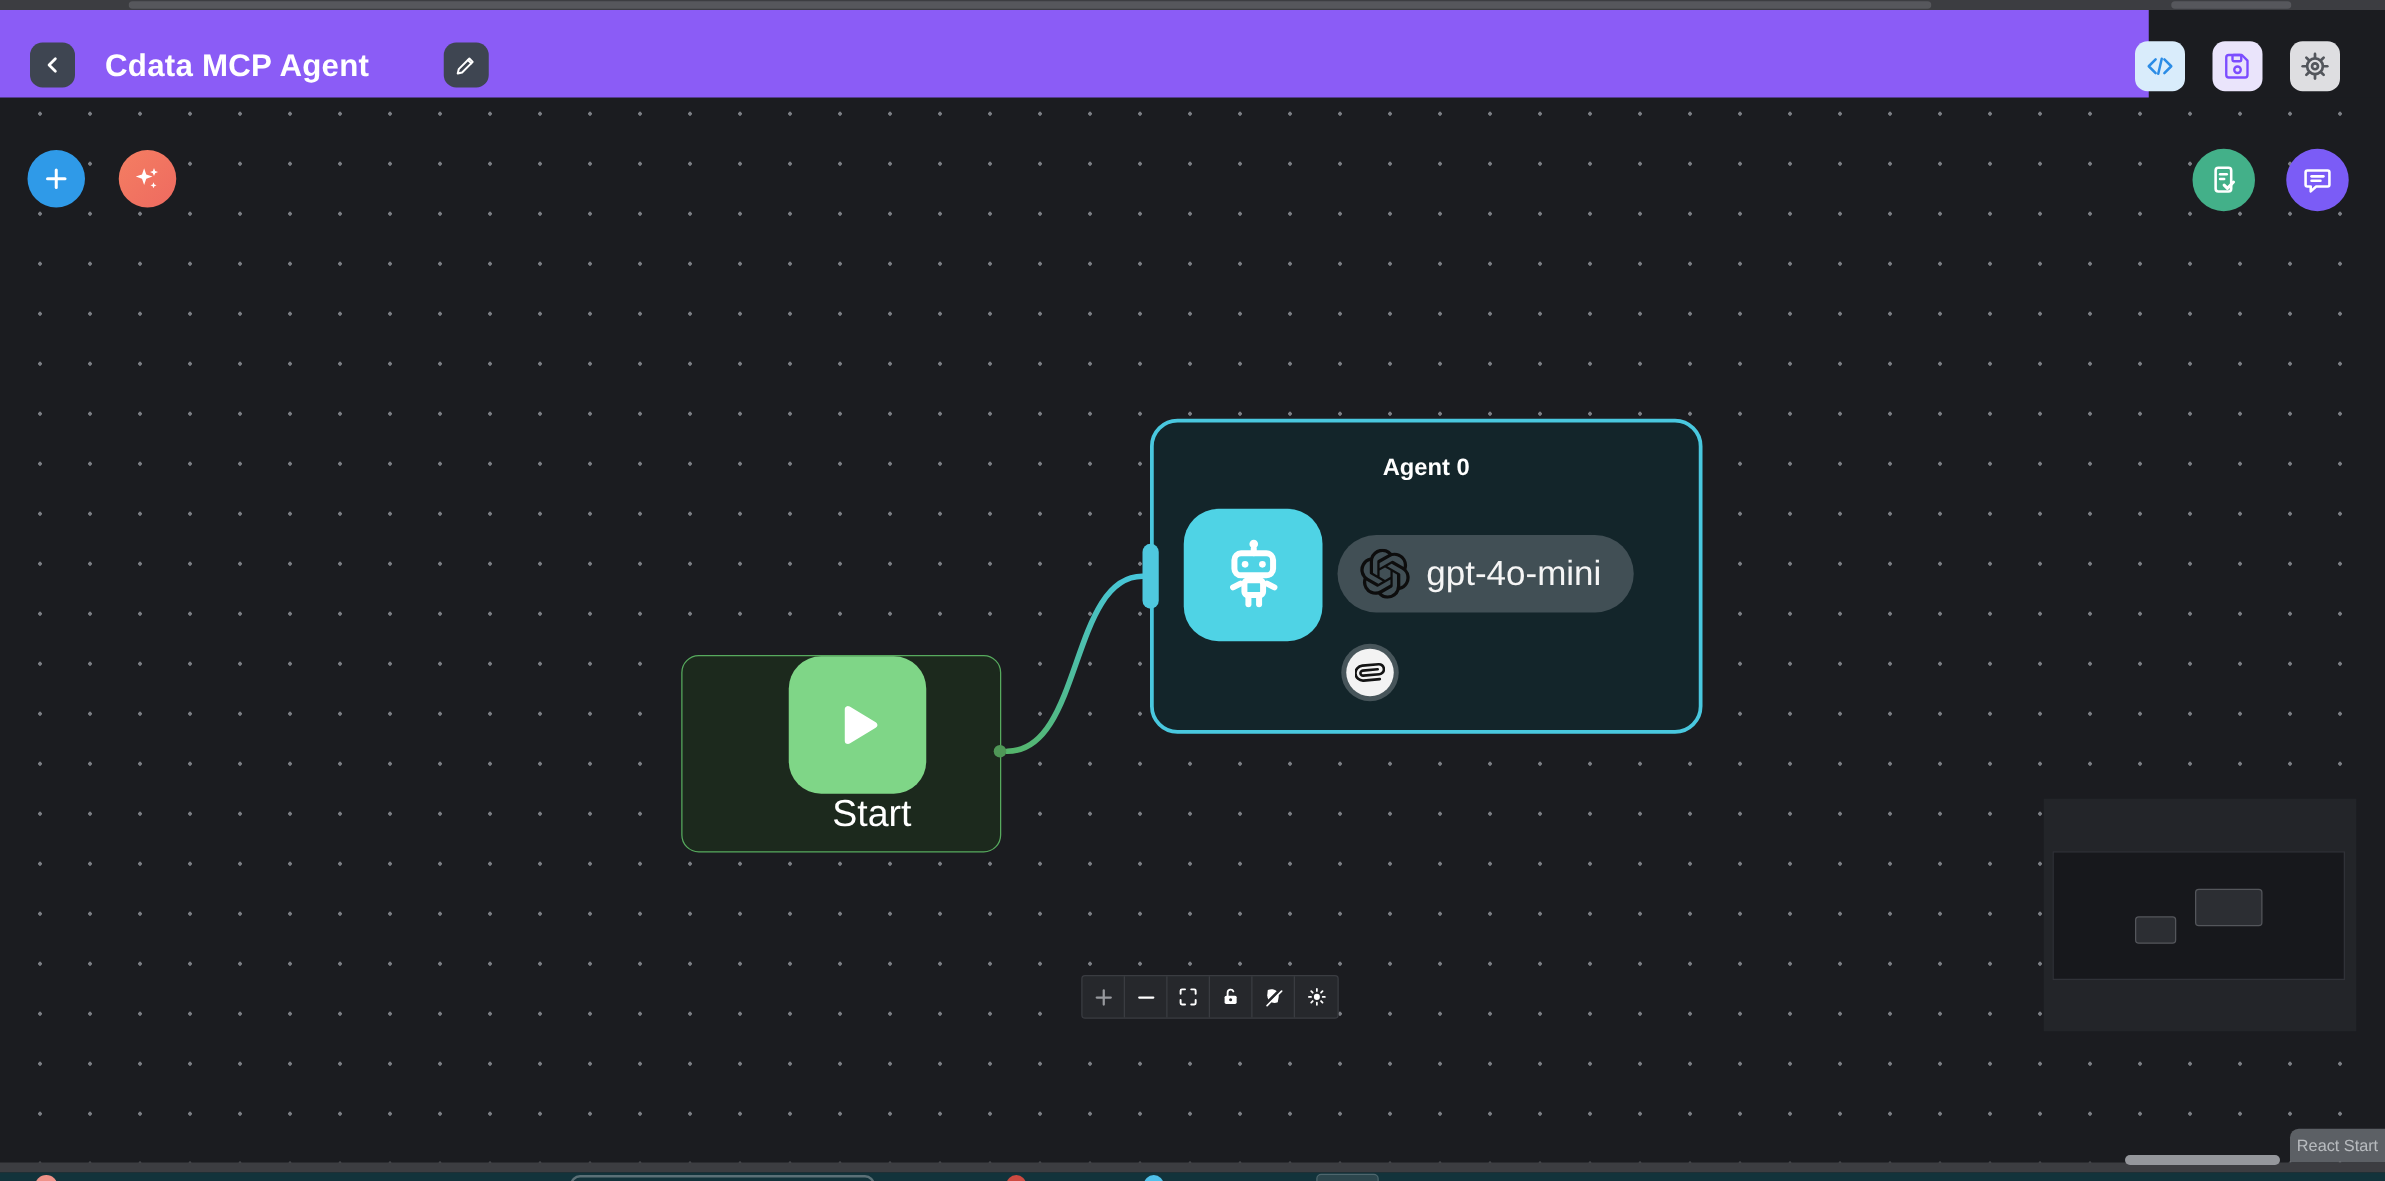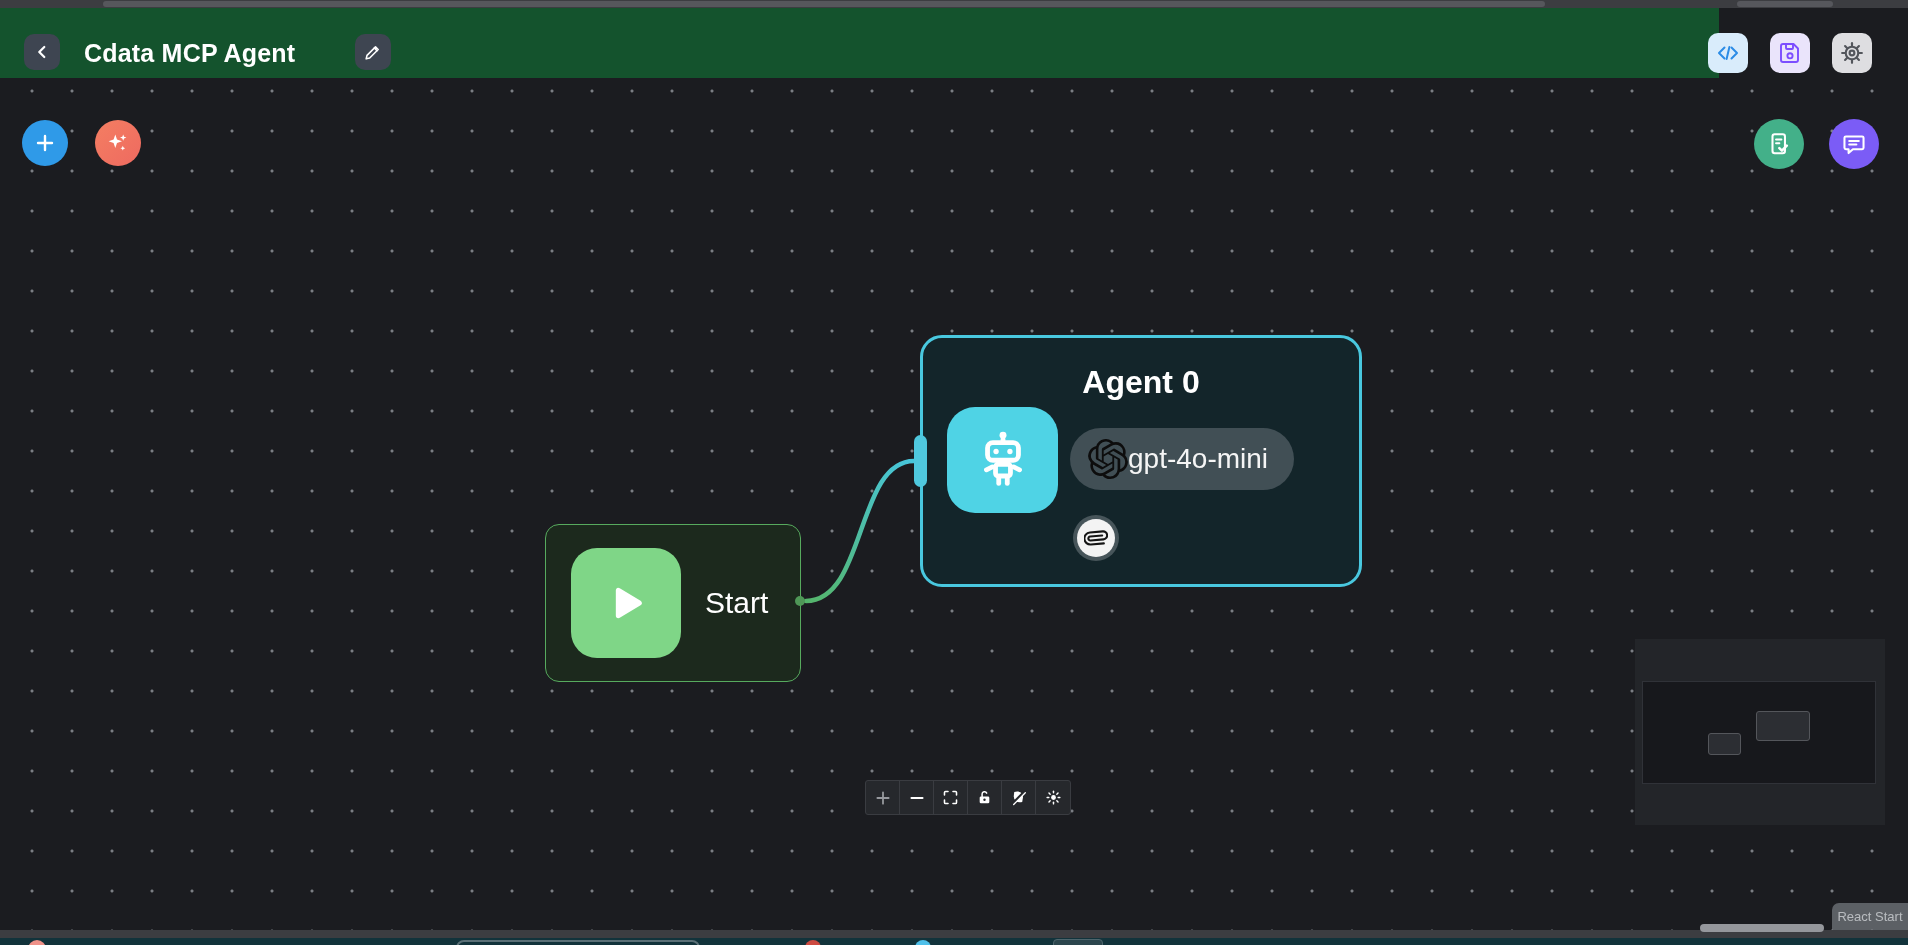--- a/index.html
+++ b/index.html
@@ -6,21 +6,21 @@
   html,body { background:#0e0f11; }
   body { font-family:"Liberation Sans", sans-serif; }
   .page { position:relative; width:1908px; height:945px; overflow:hidden; background:#1b1c20; }
 
   
   .top-strip { position:absolute; left:0; top:0; width:1908px; height:8px; background:#3c3d41; z-index:60; }
   .top-strip .seg1 { position:absolute; left:103px; top:1px; width:1442px; height:6px; border-radius:3px; background:#56575c; }
   .top-strip .seg2 { position:absolute; left:1737px; top:1px; width:96px; height:6px; border-radius:3px; background:#56575c; }
 
   
-  .header { position:absolute; left:0; top:8px; width:1719px; height:70px; background:#14532d; z-index:50; }
+  .header { position:absolute; left:0; top:8px; width:1719px; height:70px; background:#8b5cf6; z-index:50; }
   .icon-btn-dark { position:absolute; width:36px; height:36px; border-radius:10px; background:#3e4551; display:flex; align-items:center; justify-content:center; cursor:pointer; }
   .back-btn { left:24px; top:26px; }
   .edit-btn { left:355px; top:26px; }
   .page-title { position:absolute; left:84px; top:31px; font-size:25px; font-weight:bold; color:#ffffff; letter-spacing:.2px; white-space:nowrap; }
   .hdr-action { position:absolute; top:25px; width:40px; height:40px; border-radius:10px; display:flex; align-items:center; justify-content:center; cursor:pointer; }
   .code-btn { left:1708px; background:#d9ecfb; }
   .save-btn { left:1770px; background:#eae4fb; }
   .settings-btn { left:1832px; background:#dedee1; }
 
   
@@ -30,31 +30,31 @@
   .fab { position:absolute; width:46px; height:46px; border-radius:50%; display:flex; align-items:center; justify-content:center; cursor:pointer; z-index:10; }
   .fab-add      { left:22px;  top:42px; background:#2f9ae8; }
   .fab-sparkle  { left:95px;  top:42px; background:linear-gradient(135deg,#f47e62,#ee6a60); }
   .fab-check    { left:1754px; top:41px; width:50px; height:50px; background:#43b089; }
   .fab-chat     { left:1829px; top:41px; width:50px; height:50px; background:#7b5cf6; }
 
   .edge-layer { position:absolute; left:0; top:0; width:1908px; height:945px; z-index:5; pointer-events:none; }
 
   
   .start-node { position:absolute; left:545px; top:524px; width:256px; height:158px; background:#1c291d;
-                border:1.5px solid #57aa5e; border-radius:14px; display:flex; align-items:center; padding-left:25px; z-index:8; cursor:pointer; }
+                border:1.5px solid #57aa5e; border-radius:14px; display:flex; align-items:center; padding-left:25px; z-index:8; cursor:pointer;flex-direction:column; }
   .start-tile { width:110px; height:110px; border-radius:26px; background:#7fd687; display:flex; align-items:center; justify-content:center; flex:none; }
   .start-label { margin-left:24px; color:#ffffff; font-size:30px; font-weight:500; }
   .start-handle { position:absolute; left:795px; top:596px; width:10px; height:10px; border-radius:50%; background:#4f9757; z-index:9; cursor:crosshair; }
 
   
   .agent-node { position:absolute; left:920px; top:335px; width:442px; height:252px; background:#13252a;
                 border:3px solid #49c8df; border-radius:22px; z-index:8; cursor:pointer; }
-  .agent-title { position:absolute; left:0; top:26px; width:100%; text-align:center; color:#ffffff; font-size:32px; font-weight:600; }
+  .agent-title { position:absolute; left:0; top:26px; width:100%; text-align:center; color:#ffffff; font-size:19px; font-weight:600; }
   .agent-tile { position:absolute; left:24px; top:69px; width:111px; height:106px; border-radius:28px; background:#4fd3e5; display:flex; align-items:center; justify-content:center; }
-  .model-badge { position:absolute; left:147px; top:90px; height:62px; border-radius:31px; background:#414f55; display:flex; align-items:center; padding:0 26px 0 18px; }
+  .model-badge { position:absolute; left:147px; top:90px; height:62px; border-radius:31px; background:#414f55; display:flex; align-items:center; padding:0 26px 0 18px; gap:13px; }
   .model-badge span { color:#f5f5f5; font-size:28px; }
   .attach-chip { position:absolute; left:150px; top:177px; width:46px; height:46px; border-radius:50%; background:#47555a; display:flex; align-items:center; justify-content:center; }
   .attach-inner { width:38px; height:38px; border-radius:50%; background:#f3f3f3; display:flex; align-items:center; justify-content:center; }
   .agent-handle { position:absolute; left:914px; top:435px; width:13px; height:52px; border-radius:7px; background:#4fc8de; z-index:9; cursor:crosshair; }
 
   
   .controls { position:absolute; left:865px; top:780px; display:flex; background:#26282c; border:1px solid #3a3c41; border-radius:3px; z-index:10; }
   .ctrl-btn { width:34px; height:33px; display:flex; align-items:center; justify-content:center; cursor:pointer; border-right:1px solid #3a3c41; }
   .ctrl-btn:last-child { border-right:none; }
 

